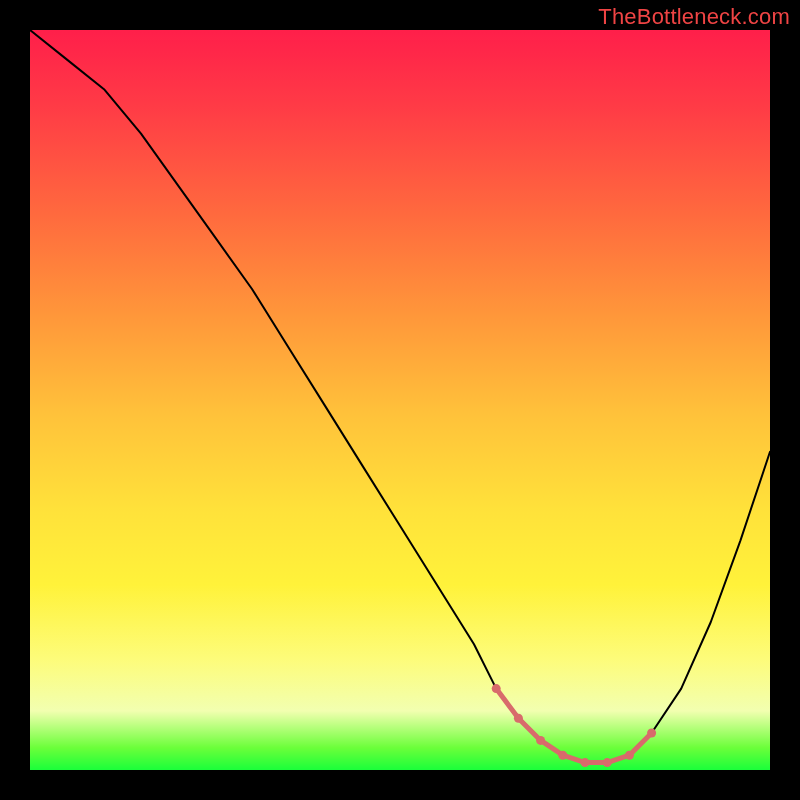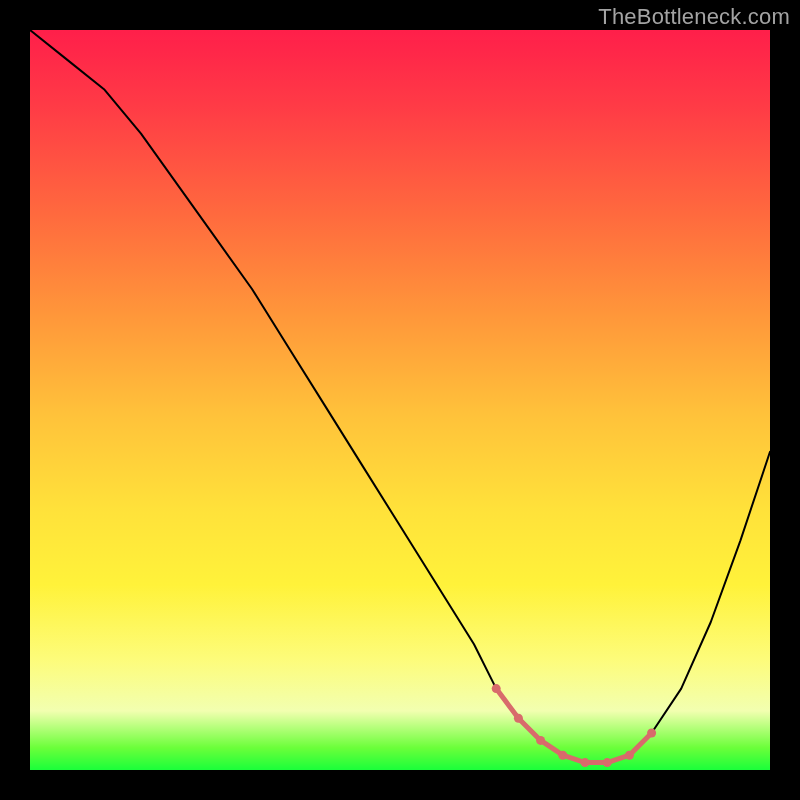--- a/index.html
+++ b/index.html
@@ -14,21 +14,21 @@
   .frame {
     position: relative;
     width: 800px;
     height: 800px;
     background: #000;
   }
   .watermark {
     position: absolute;
     top: 4px;
     right: 10px;
-    color: #a3a3a3;
+    color: #ef4444;
     font-size: 22px;
     font-weight: 500;
     letter-spacing: 0.2px;
     z-index: 10;
     user-select: none;
   }
   .plot-area {
     position: absolute;
     left: 30px;
     top: 30px;

